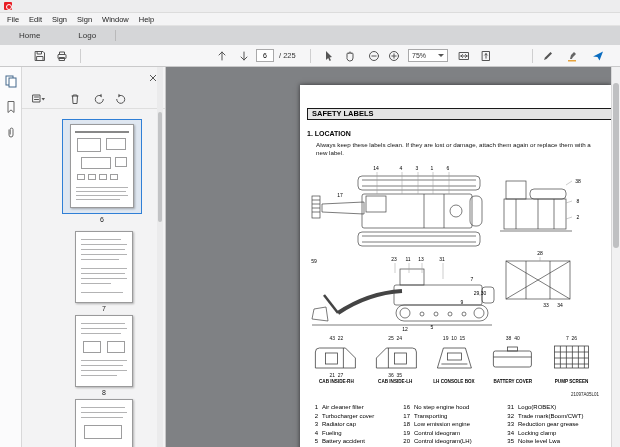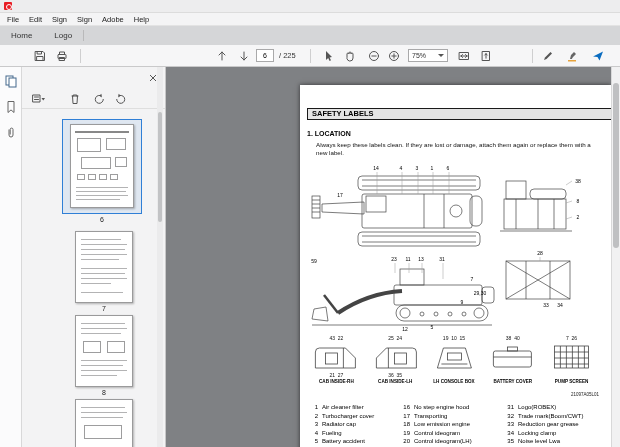--- a/index.html
+++ b/index.html
@@ -12,21 +12,21 @@
   .titlebar { position:absolute; left:0; top:0; width:620px; height:13px;
     background:#ededee; border-bottom:1px solid #dcdcdc; display:flex; align-items:center; padding-left:4px; }
   .appicon { width:8px; height:8px; background:#e81e25; border-radius:1px; position:relative; flex:0 0 auto; }
   .appicon:after { content:""; position:absolute; left:2px; top:2px; width:4px; height:4px;
     border:1px solid #fff; border-radius:50%; }
   .wtitle { font-size:7.5px; color:#333; margin-left:4px; white-space:nowrap; }
   .menubar { position:absolute; left:0; top:13px; width:620px; height:13px;
     background:#f4f4f5; border-bottom:1px solid #e3e3e3; display:flex; align-items:center; padding-left:2px; }
   .menuitem { font-size:7.5px; color:#222; padding:0 5px; line-height:13px; cursor:default;text-align:center; }
   .tabbar { position:absolute; left:0; top:26px; width:620px; height:19px; background:#d5d6d8; display:flex; }
-  .tab { height:19px; line-height:19px; padding:0 11px; font-size:8px; color:#333; }
+  .tab { height:19px; line-height:19px; padding:0 19px; font-size:8px; color:#333; }
   .tabsep { width:1px; height:11px; background:#b9b9ba; align-self:center; }
   .doctab { height:19px; display:flex; align-items:center; gap:16px; padding:0 8px;
     background:#f6f6f7; border-left:1px solid #c2c2c3; border-right:1px solid #c2c2c3; font-size:8px; color:#222; }
   .toolbar { position:absolute; left:0; top:45px; width:620px; height:22px;
     background:#f6f6f7; border-bottom:1px solid #c9c9ca; }
   .tbi { position:absolute; top:5px; width:12px; height:12px; }
   .vsep { position:absolute; top:4px; width:1px; height:14px; background:#cfcfd0; }
   .pageinput { position:absolute; left:256px; top:4px; width:18px; height:13px;
     border:1px solid #a9a9aa; background:#fff; font-size:7px; text-align:center; padding:0;
     font-family:"Liberation Sans",sans-serif; }
@@ -92,21 +92,21 @@
 
 <div class="titlebar">
   <span class="appicon"></span>
 </div>
 
 <div class="menubar">
   <span class="menuitem">File</span>
   <span class="menuitem">Edit</span>
   <span class="menuitem">Sign</span>
   <span class="menuitem">Sign</span>
-  <span class="menuitem">Adobe</span>
+  <span class="menuitem">Window</span>
   <span class="menuitem">Help</span>
 </div>
 
 <div class="tabbar">
   <div class="tab">Home</div>
   <div class="tab">Logo</div>
   <div class="tabsep"></div>
 </div>
 
 <div class="toolbar">

